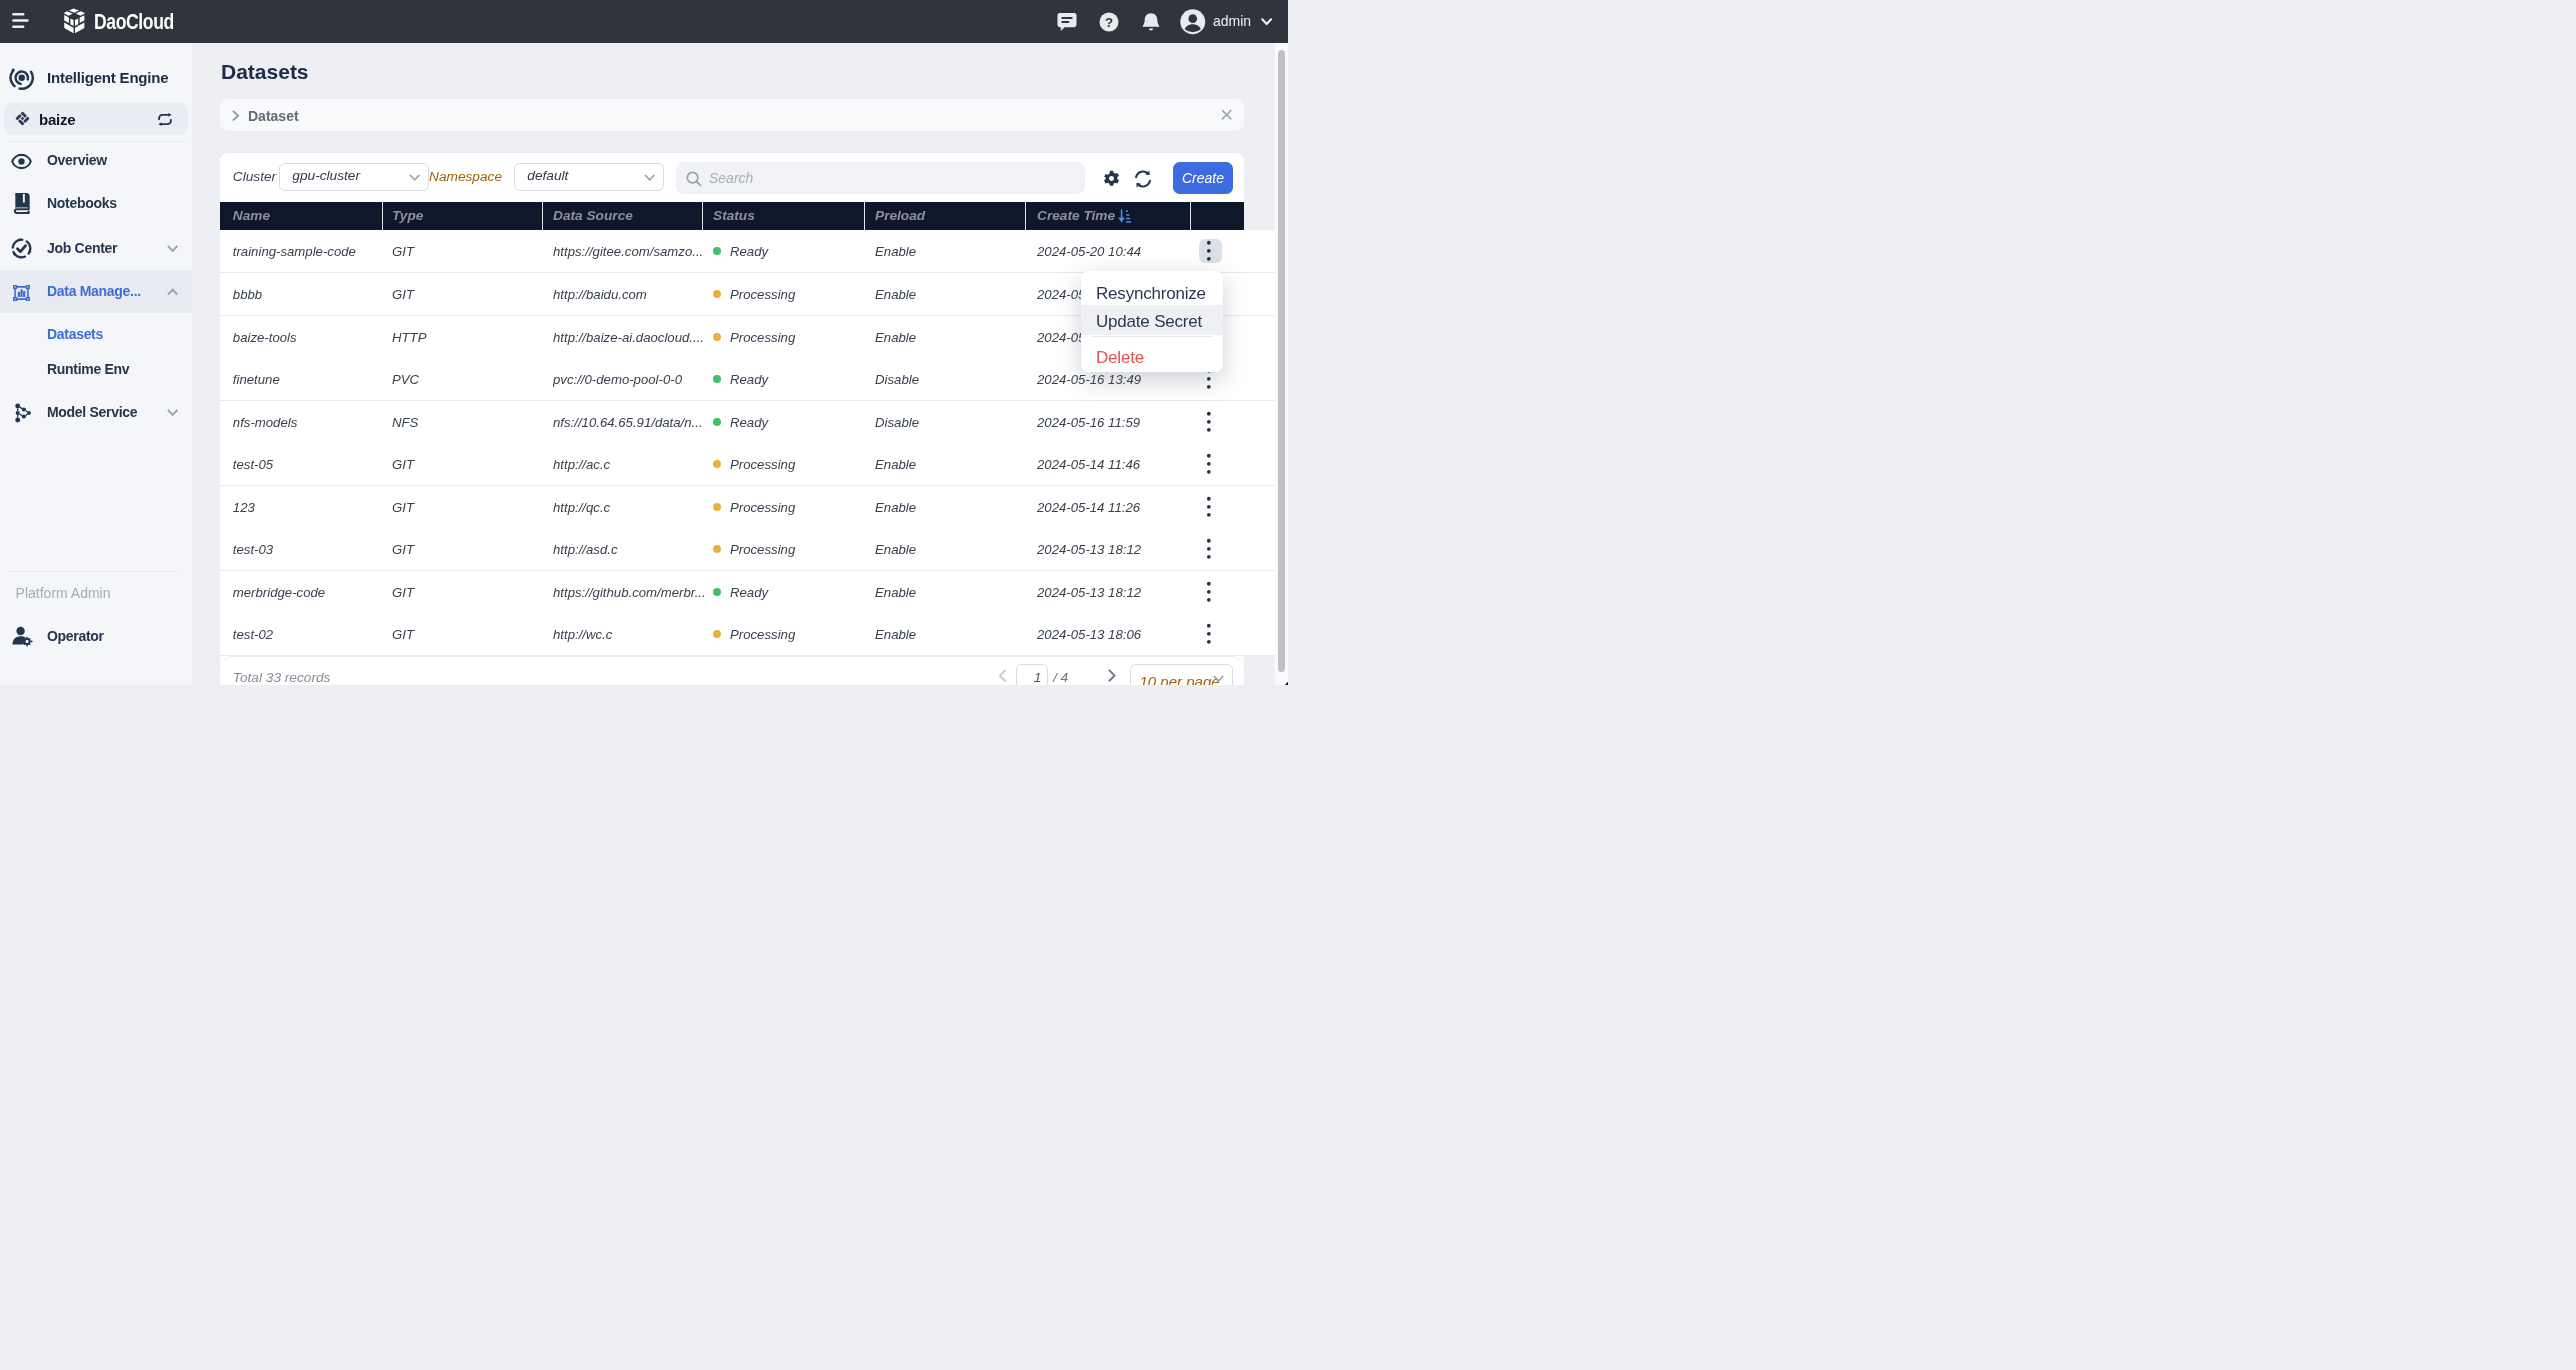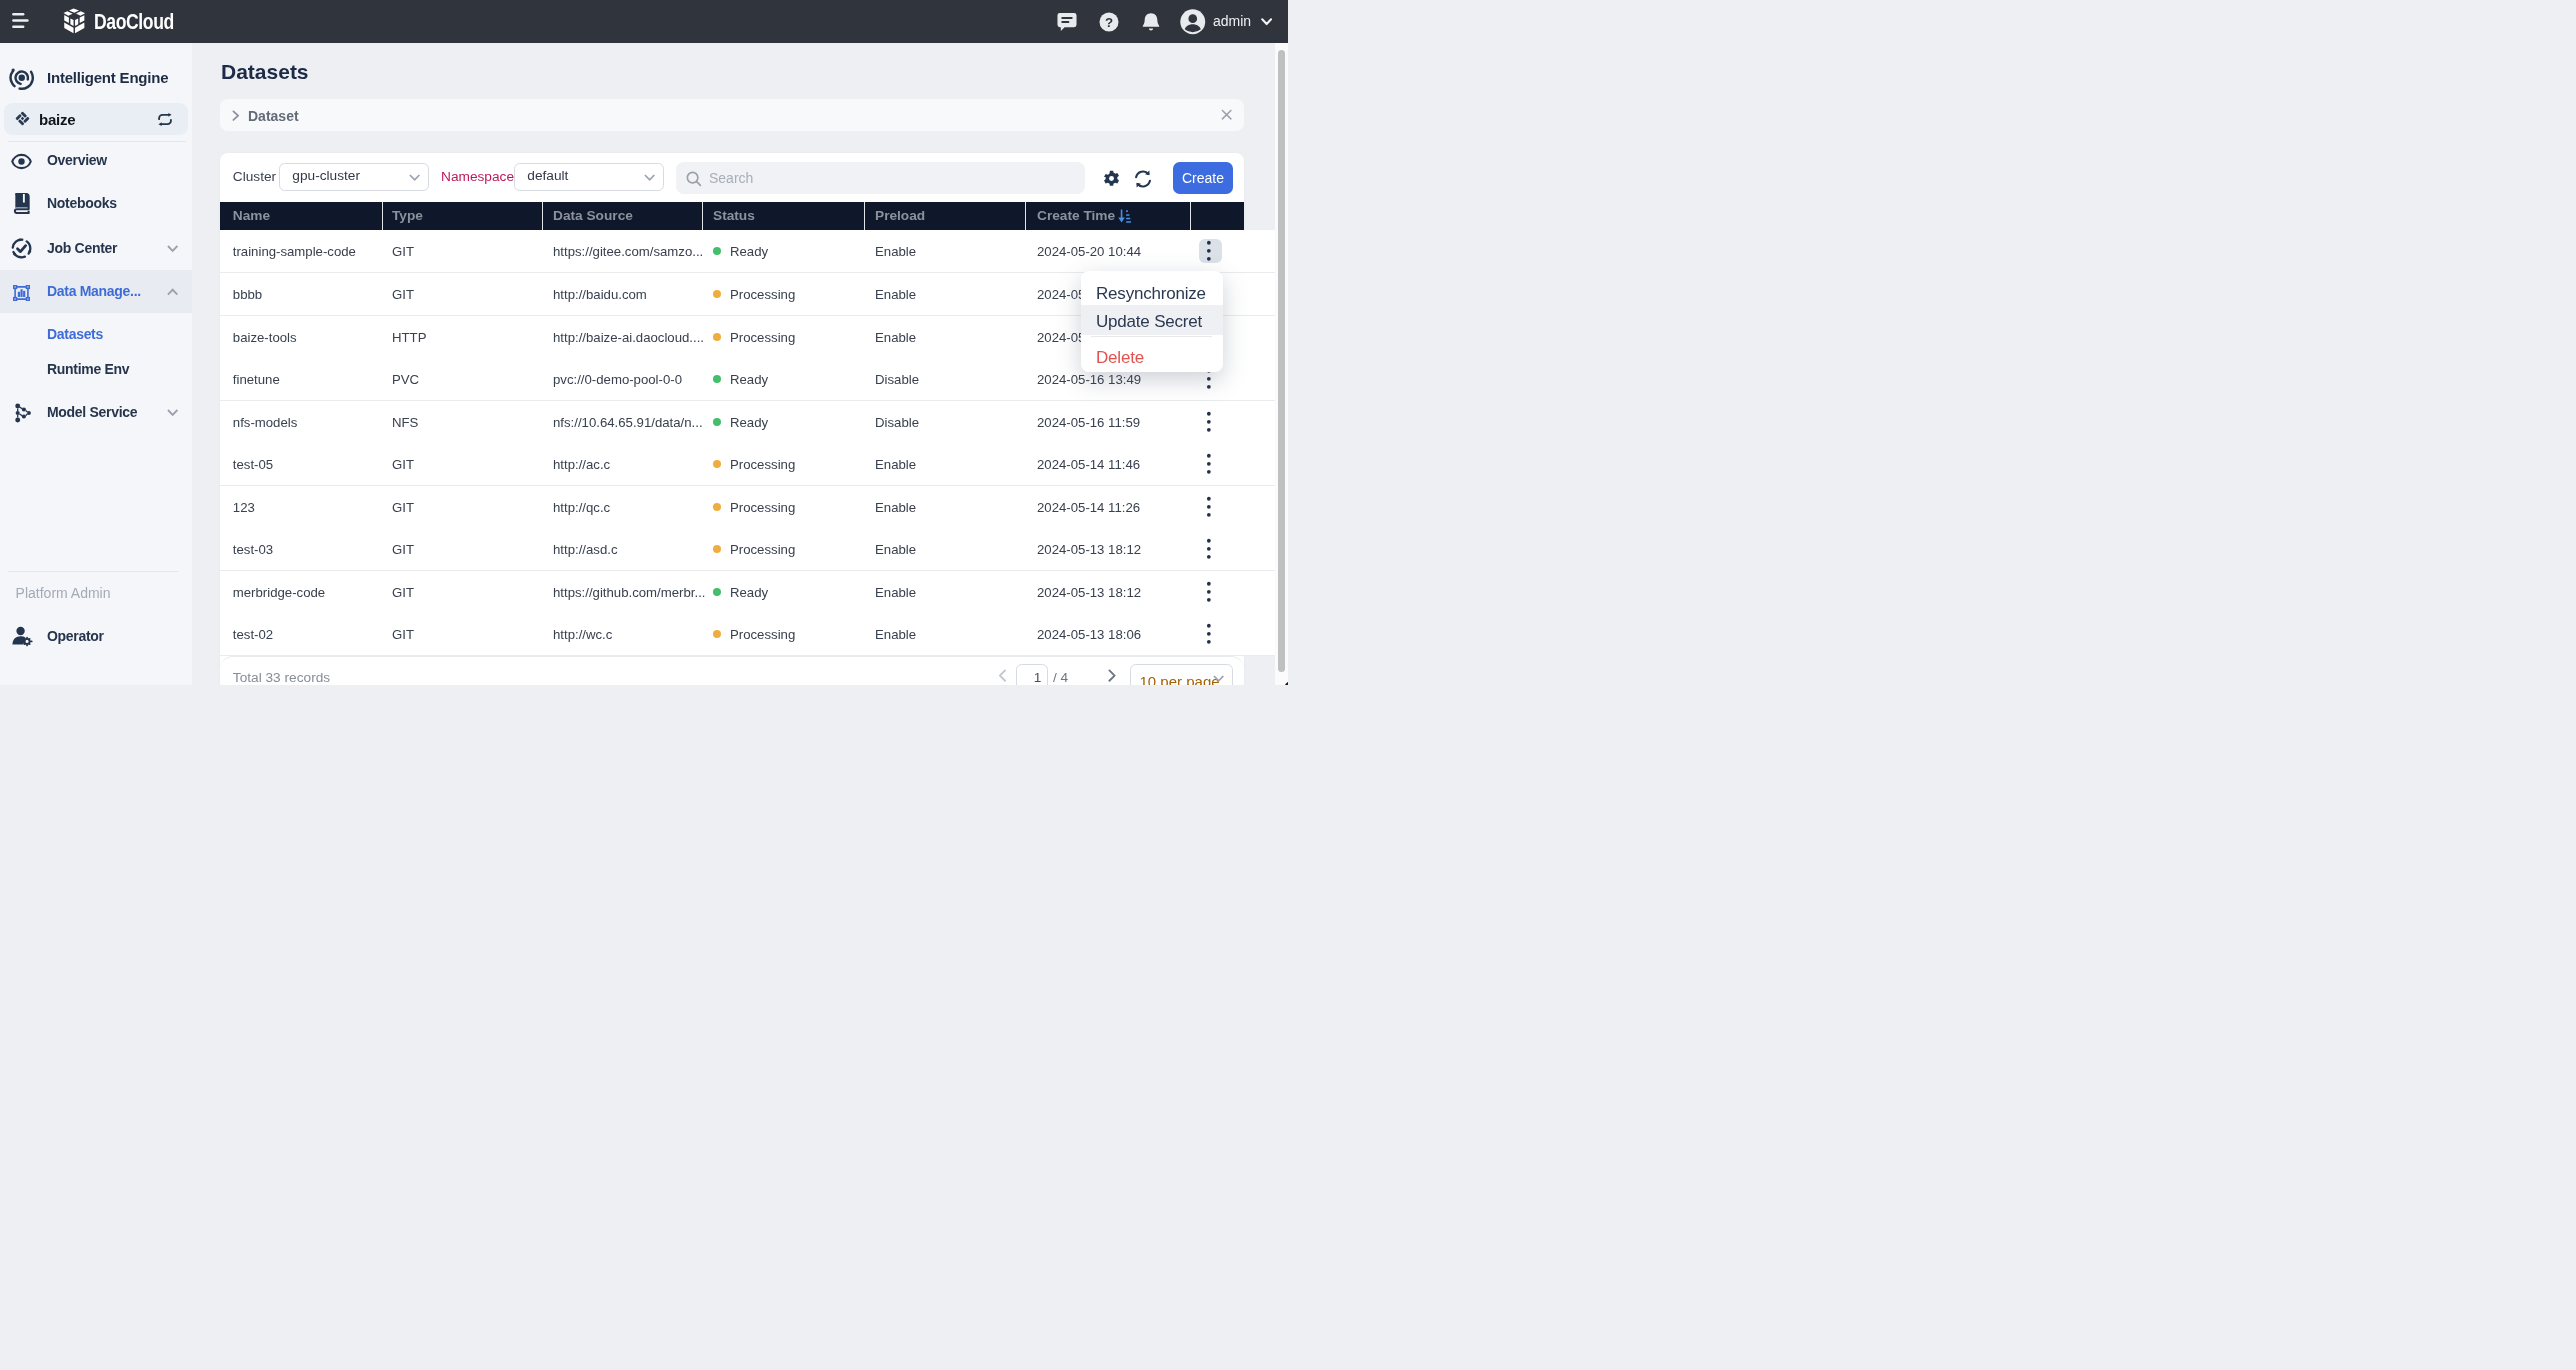--- a/index.html
+++ b/index.html
@@ -12,21 +12,21 @@
   .hicon { position:absolute; top:12.3px; }
   #admin { position:absolute; left:1213px; top:13.2px; font-size:14px; color:#eef1f4; }
   
   #side { position:absolute; left:0; top:43px; width:192px; height:642px; background:#f5f6fa; z-index:5; }
   .sitem { position:absolute; left:47px; font-size:14px; font-weight:bold; letter-spacing:-0.3px; color:#26354c; white-space:nowrap;text-align:right; }
   .blue { color:#3e6cd6 !important; }
   .sdiv { position:absolute; height:0.9px; background:#e3e6eb; }
   
   #title { position:absolute; left:221px; top:60px; font-size:21px; font-weight:bold; color:#1d2b47; z-index:6;}
   #panel { position:absolute; left:220px; top:99px; width:1024px; height:32px; background:#f8f9fb; border-radius:7.6px; z-index:6; }
-  #card  { position:absolute; left:220px; top:153px; width:1024px; height:532px; background:#fff; border-radius:7.6px 7.6px 0 0; z-index:6; box-shadow:0 0.9px 2.8px rgba(30,40,60,.04);}
+  #card  { position:absolute; left:220px; top:153px; width:1024px; height:532px; background:#fff; border-radius:7.6px 7.6px 0 0; z-index:6; box-shadow:0 0.9px 2.8px rgba(30,40,60,.04);font-style:italic;}
   .sel { position:absolute; height:28px; border:0.9px solid #d7dbe1; border-radius:5.7px; background:#fff; }
   .sel .sv { position:absolute; font-size:13.7px; color:#323a47; top:4.7px; }
   #thead { position:absolute; left:0; top:49px; width:1024px; height:28px; background:#0f172a; }
   #thead .h { position:absolute; top:0; height:28px; line-height:28px; font-size:13.7px; font-weight:bold; color:#8b929e; white-space:nowrap; }
   #thead .vs { position:absolute; top:0; width:0.9px; height:28px; background:#e2e4e9; }
   .trow { position:absolute; left:0; width:1204px; height:43px; border-bottom:0.9px solid #e9ebee; background:#fff; }
   .trow span { position:absolute; top:0; height:43px; line-height:43px; font-size:13.2px; color:#39414e; white-space:nowrap; }
   .trow .c1 { left:12.8px; }
   .trow .c2 { left:172px; }
   .trow .c3 { left:333px; width:154px; overflow:hidden; }
@@ -206,21 +206,21 @@
     </svg>
 </div>
 <div id="card">
   <div class="txt" style="left:12.8px;top:16px;font-size:13.7px;color:#3a4354">Cluster</div>
   <div class="sel" style="left:59px;top:9.8px;width:150px">
     <div class="sv" style="left:12.3px">gpu-cluster</div>
     <svg class="abs" style="left:129px;top:10.4px" width="11.3" height="7.6" viewBox="0 0 12 8">
         <path d="M1 1 L6 6.2 L11 1" fill="none" stroke="#9aa3ad" stroke-width="1.8"></path>
       </svg>
   </div>
-  <div class="txt" style="left:221px;top:16px;font-size:13.7px;color:#be185d">Namespace</div>
+  <div class="txt" style="left:209px;top:16px;font-size:13.7px;color:#a16207">Namespace</div>
   <div class="sel" style="left:294px;top:9.8px;width:150px">
     <div class="sv" style="left:12.3px">default</div>
     <svg class="abs" style="left:129px;top:10.4px" width="11.3" height="7.6" viewBox="0 0 12 8">
         <path d="M1 1 L6 6.2 L11 1" fill="none" stroke="#9aa3ad" stroke-width="1.8"></path>
       </svg>
   </div>
   <div class="abs" style="left:456px;top:9.3px;width:409px;height:32px;background:#f0f2f5;border-radius:7.6px">
     <svg class="abs" style="left:10.4px;top:8.5px" width="16" height="16" viewBox="0 0 17 17">
         <circle cx="7" cy="7" r="5.6" fill="none" stroke="#9aa1ab" stroke-width="1.8"></circle>
         <path d="M11.3 11.3 L15.3 15.3" stroke="#9aa1ab" stroke-width="1.8" stroke-linecap="round"></path>

